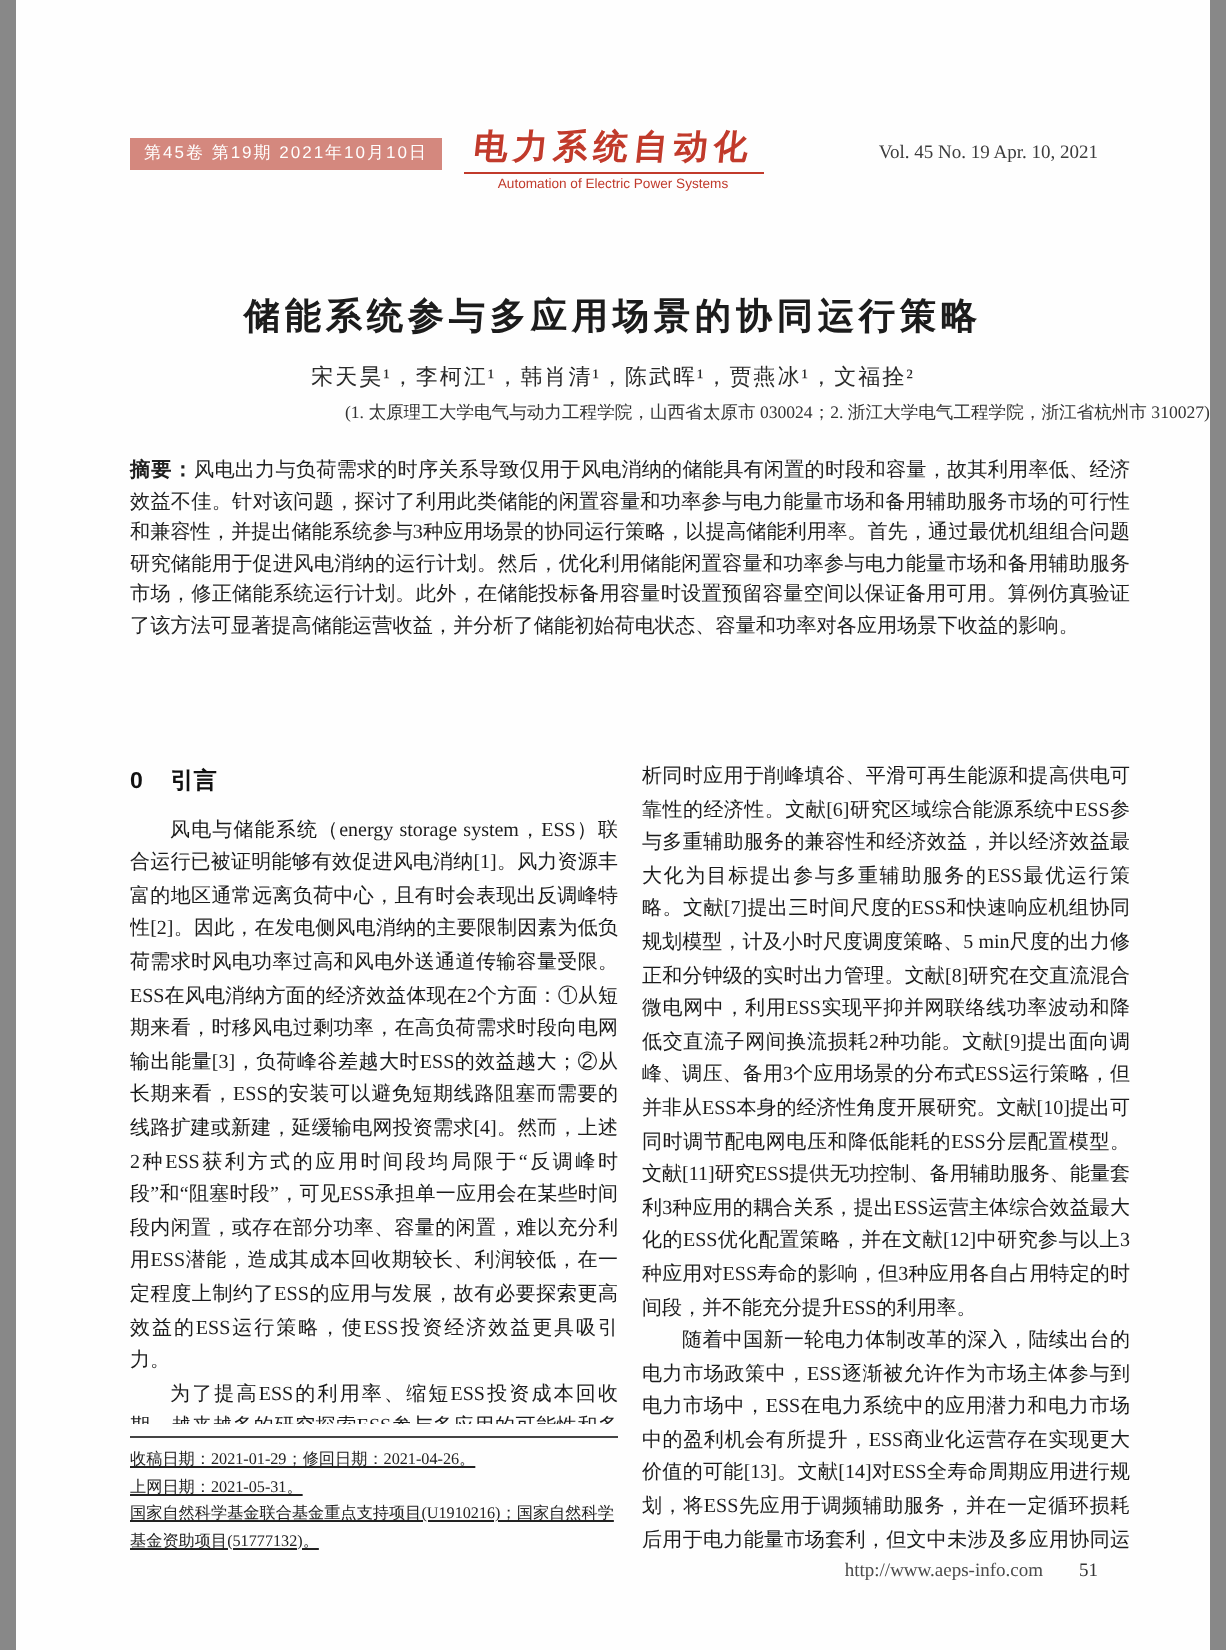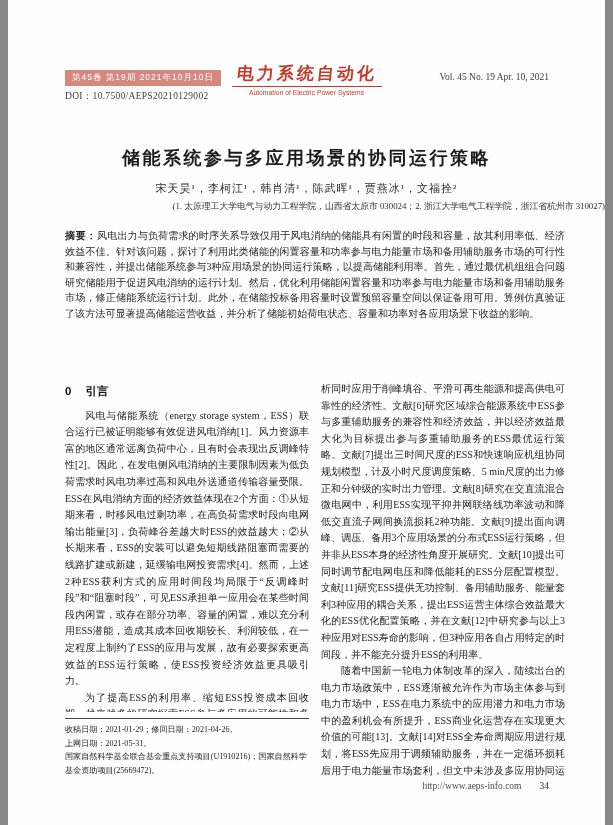--- a/index.html
+++ b/index.html
@@ -53,37 +53,36 @@
   .left-flow{flex:1 1 auto;overflow:hidden;}
   .sec-head{font-size:11.5px;font-weight:bold;margin:2px 0 8px 0;
     font-family:"Liberation Sans",sans-serif;color:#111;}
   .sec-head .num{margin-right:14px;}
   .para{text-indent:2em;margin:0;}
   .para.cont{text-indent:0;}
   .footnote{
     flex:0 0 auto;border-top:.8px solid #444;padding-top:4px;margin-top:6px;
     font-size:8.1px;line-height:13.5px;color:#222;text-align:left;
   }
-  .footnote div{margin:0;}
+  .footnote div{margin:0;text-decoration:underline;}
   
   .footer{position:absolute;right:56px;top:781px;font-size:9.5px;color:#4a4a4a;}
   .footer .pg{margin-left:18px;color:#333;}
   .watermark{
     position:absolute;left:233px;top:795px;color:#cc2b24;font-size:13px;
     letter-spacing:1px;font-family:"Liberation Sans",sans-serif;
   }
 </style>
 </head>
 <body>
 
 <div class="page">
 
   <div class="hdr-left">
     <div class="issue-box">第45卷 第19期 2021年10月10日</div>
-    <div class="doi-line">DOI：10.7500/AEPS20210129002</div>
   </div>
   <div class="hdr-center">
     <div class="logo-cn">电力系统自动化</div>
     <div class="logo-en">Automation of Electric Power Systems</div>
   </div>
   <div class="hdr-right">Vol. 45 No. 19 Apr. 10, 2021</div>
 
   <div class="title">储能系统参与多应用场景的协同运行策略</div>
   <div class="authors">宋天昊¹，李柯江¹，韩肖清¹，陈武晖¹，贾燕冰¹，文福拴²</div>
   <div class="affil">(1. 太原理工大学电气与动力工程学院，山西省太原市 030024；2. 浙江大学电气工程学院，浙江省杭州市 310027)</div>
@@ -96,27 +95,27 @@
     <div class="left-flow">
       <div class="sec-head">
         <span class="num">0</span><span>引言</span>
       </div>
       <p class="para">风电与储能系统（energy storage system，ESS）联合运行已被证明能够有效促进风电消纳[1]。风力资源丰富的地区通常远离负荷中心，且有时会表现出反调峰特性[2]。因此，在发电侧风电消纳的主要限制因素为低负荷需求时风电功率过高和风电外送通道传输容量受限。ESS在风电消纳方面的经济效益体现在2个方面：①从短期来看，时移风电过剩功率，在高负荷需求时段向电网输出能量[3]，负荷峰谷差越大时ESS的效益越大；②从长期来看，ESS的安装可以避免短期线路阻塞而需要的线路扩建或新建，延缓输电网投资需求[4]。然而，上述2种ESS获利方式的应用时间段均局限于“反调峰时段”和“阻塞时段”，可见ESS承担单一应用会在某些时间段内闲置，或存在部分功率、容量的闲置，难以充分利用ESS潜能，造成其成本回收期较长、利润较低，在一定程度上制约了ESS的应用与发展，故有必要探索更高效益的ESS运行策略，使ESS投资经济效益更具吸引力。</p>
       <p class="para">为了提高ESS的利用率、缩短ESS投资成本回收期，越来越多的研究探索ESS参与多应用的可能性和多应用间的协调策略。文献[5]系统性地列举了多种ESS应用场景的直接价值和间接价值，并分</p>
     </div>
     <div class="footnote">
       <div>收稿日期：2021-01-29；修回日期：2021-04-26。</div>
       <div>上网日期：2021-05-31。</div>
-      <div>国家自然科学基金联合基金重点支持项目(U1910216)；国家自然科学基金资助项目(25669472)。</div>
+      <div>国家自然科学基金联合基金重点支持项目(U1910216)；国家自然科学基金资助项目(51777132)。</div>
     </div>
   </div>
 
   <div class="col col-right">
     <p class="para cont">析同时应用于削峰填谷、平滑可再生能源和提高供电可靠性的经济性。文献[6]研究区域综合能源系统中ESS参与多重辅助服务的兼容性和经济效益，并以经济效益最大化为目标提出参与多重辅助服务的ESS最优运行策略。文献[7]提出三时间尺度的ESS和快速响应机组协同规划模型，计及小时尺度调度策略、5 min尺度的出力修正和分钟级的实时出力管理。文献[8]研究在交直流混合微电网中，利用ESS实现平抑并网联络线功率波动和降低交直流子网间换流损耗2种功能。文献[9]提出面向调峰、调压、备用3个应用场景的分布式ESS运行策略，但并非从ESS本身的经济性角度开展研究。文献[10]提出可同时调节配电网电压和降低能耗的ESS分层配置模型。文献[11]研究ESS提供无功控制、备用辅助服务、能量套利3种应用的耦合关系，提出ESS运营主体综合效益最大化的ESS优化配置策略，并在文献[12]中研究参与以上3种应用对ESS寿命的影响，但3种应用各自占用特定的时间段，并不能充分提升ESS的利用率。</p>
     <p class="para">随着中国新一轮电力体制改革的深入，陆续出台的电力市场政策中，ESS逐渐被允许作为市场主体参与到电力市场中，ESS在电力系统中的应用潜力和电力市场中的盈利机会有所提升，ESS商业化运营存在实现更大价值的可能[13]。文献[14]对ESS全寿命周期应用进行规划，将ESS先应用于调频辅助服务，并在一定循环损耗后用于电力能量市场套利，但文中未涉及多应用协同运行。文献[15]以可移动ESS为研究对象，实现负荷转移、降低损</p>
   </div>
 
   <div class="footer">
-    <span>http://www.aeps-info.com</span><span class="pg">34</span>
+    <span>http://www.aeps-info.com</span><span class="pg">51</span>
   </div>
 
 
 </div>
 
 </body></html>

